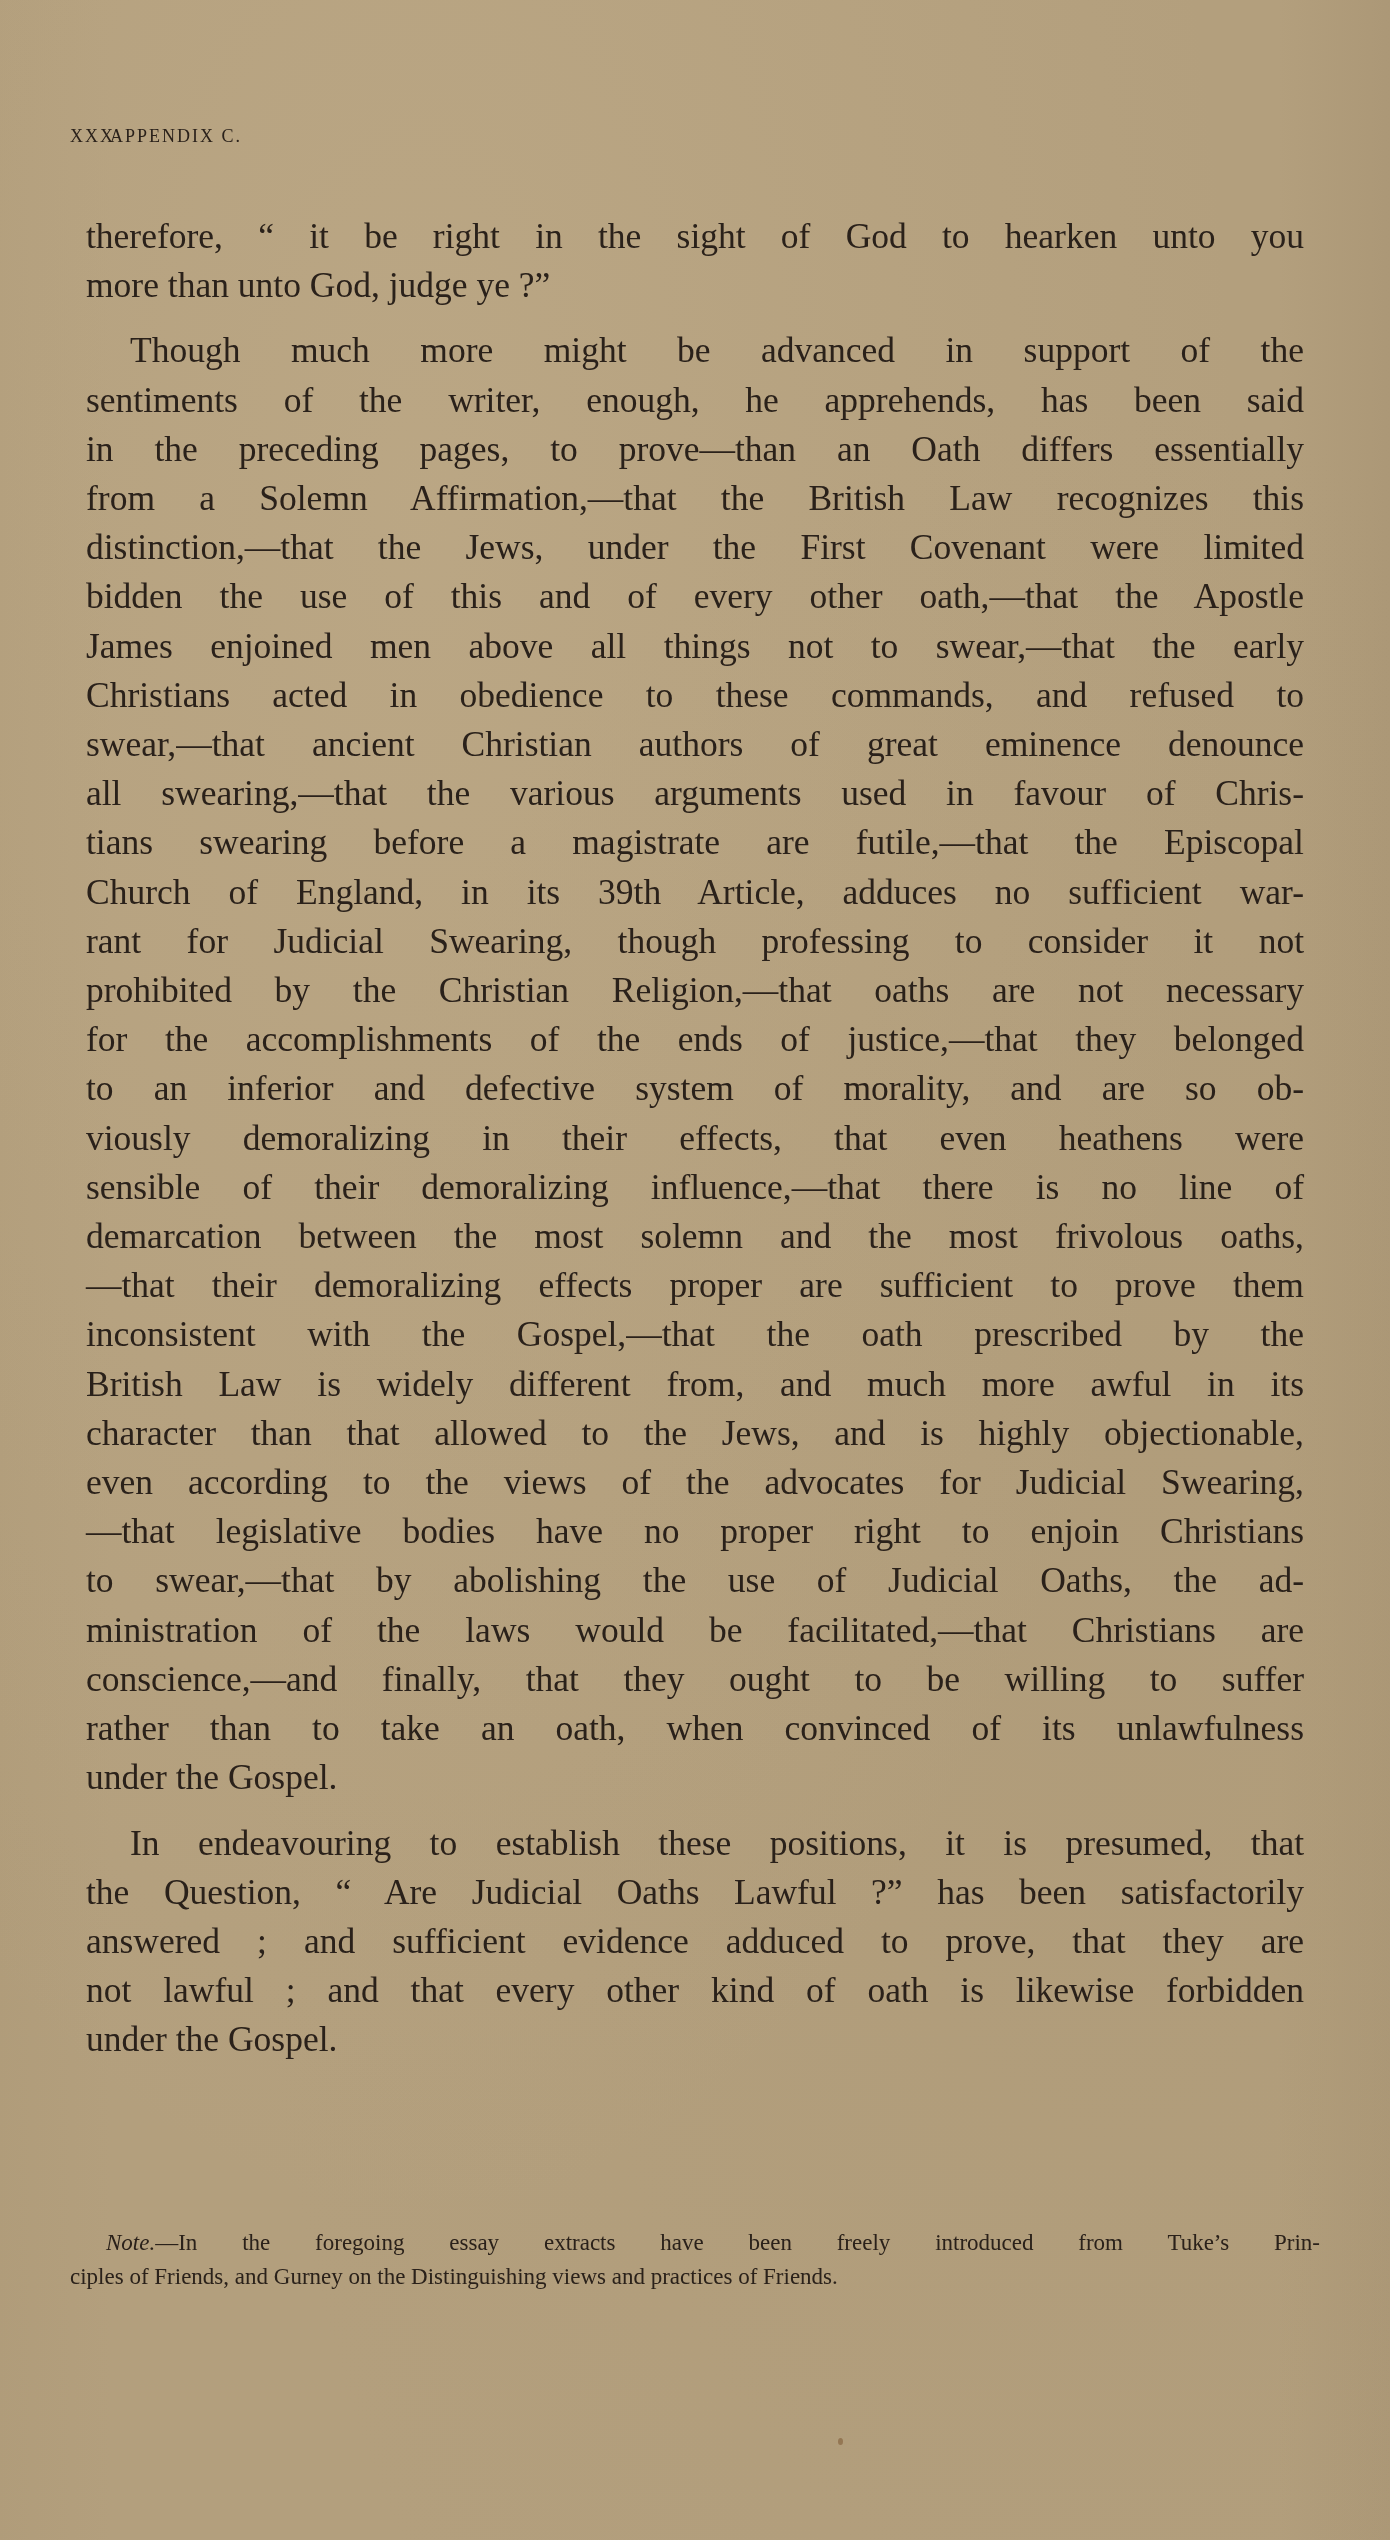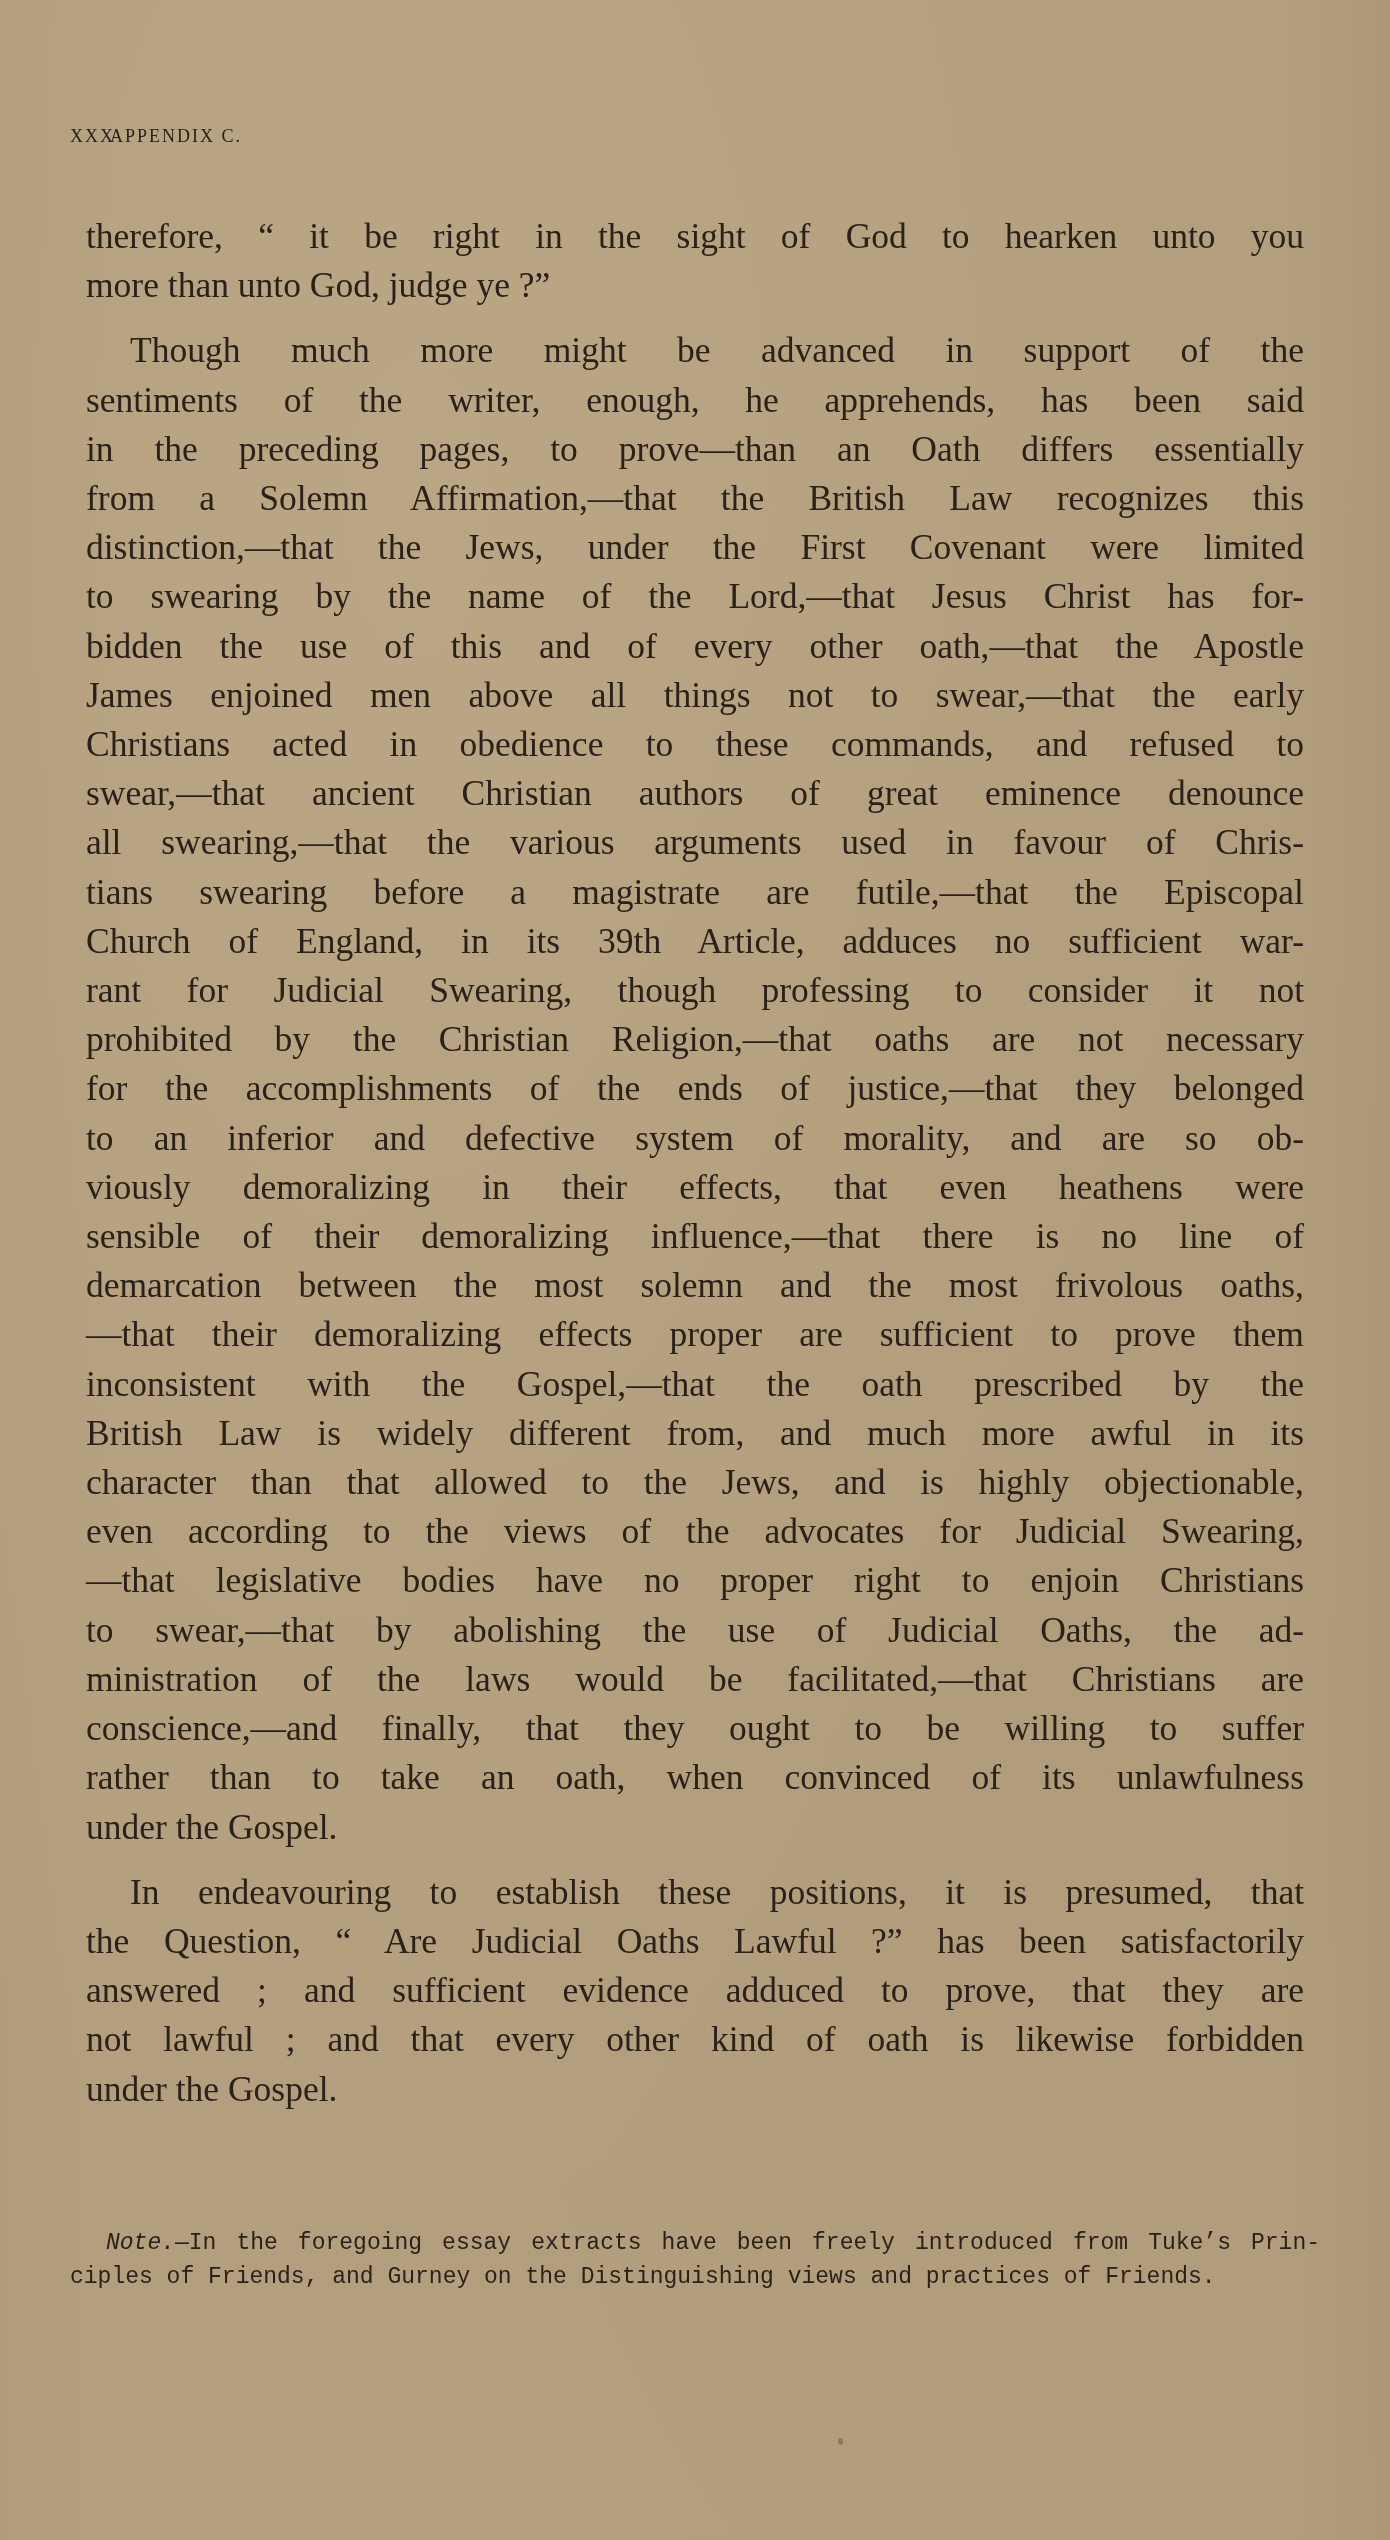--- a/index.html
+++ b/index.html
@@ -40,21 +40,20 @@
   .line { display: block; text-align-last: justify; white-space: nowrap; }
   .line.last { text-align-last: left; }
   .note {
     position: absolute;
     top: 2226px;
     left: 70px;
     width: 1250px;
     font-size: 23px;
     line-height: 34px;
     text-indent: 36px;
-    font-family: Liberation Mono, monospace;
   }
   .note .line { text-align-last: justify; }
   .note .line.last { text-align-last: left; }
   .note-label { font-style: italic; }
   .spot {
     position: absolute;
     left: 838px; top: 2438px;
     width: 5px; height: 7px;
     border-radius: 50%;
     background: #8a6a45;
@@ -73,21 +72,20 @@
     <div class="para">
       <span class="line">therefore, “ it be right in the sight of God to hearken unto you</span>
       <span class="line last">more than unto God, judge ye ?”</span>
     </div>
     <div class="para">
       <span class="line" style="padding-left: 44px;">Though much more might be advanced in support of the</span>
       <span class="line">sentiments of the writer, enough, he apprehends, has been said</span>
       <span class="line">in the preceding pages, to prove—than an Oath differs essentially</span>
       <span class="line">from a Solemn Affirmation,—that the British Law recognizes this</span>
       <span class="line">distinction,—that the Jews, under the First Covenant were limited</span>
-      <span class="line">to swearing by the name of the Lord,—that Jesus Christ has for-</span>
       <span class="line">bidden the use of this and of every other oath,—that the Apostle</span>
       <span class="line">James enjoined men above all things not to swear,—that the early</span>
       <span class="line">Christians acted in obedience to these commands, and refused to</span>
       <span class="line">swear,—that ancient Christian authors of great eminence denounce</span>
       <span class="line">all swearing,—that the various arguments used in favour of Chris-</span>
       <span class="line">tians swearing before a magistrate are futile,—that the Episcopal</span>
       <span class="line">Church of England, in its 39th Article, adduces no sufficient war-</span>
       <span class="line">rant for Judicial Swearing, though professing to consider it not</span>
       <span class="line">prohibited by the Christian Religion,—that oaths are not necessary</span>
       <span class="line">for the accomplishments of the ends of justice,—that they belonged</span>

